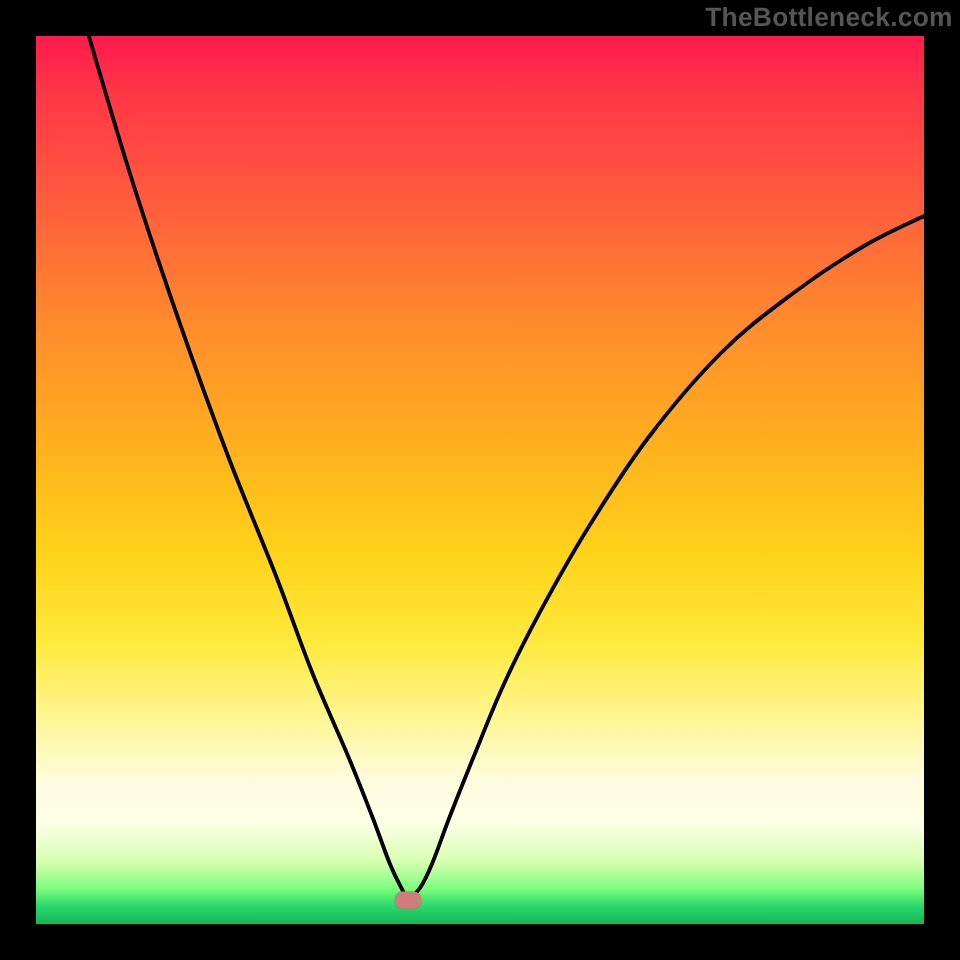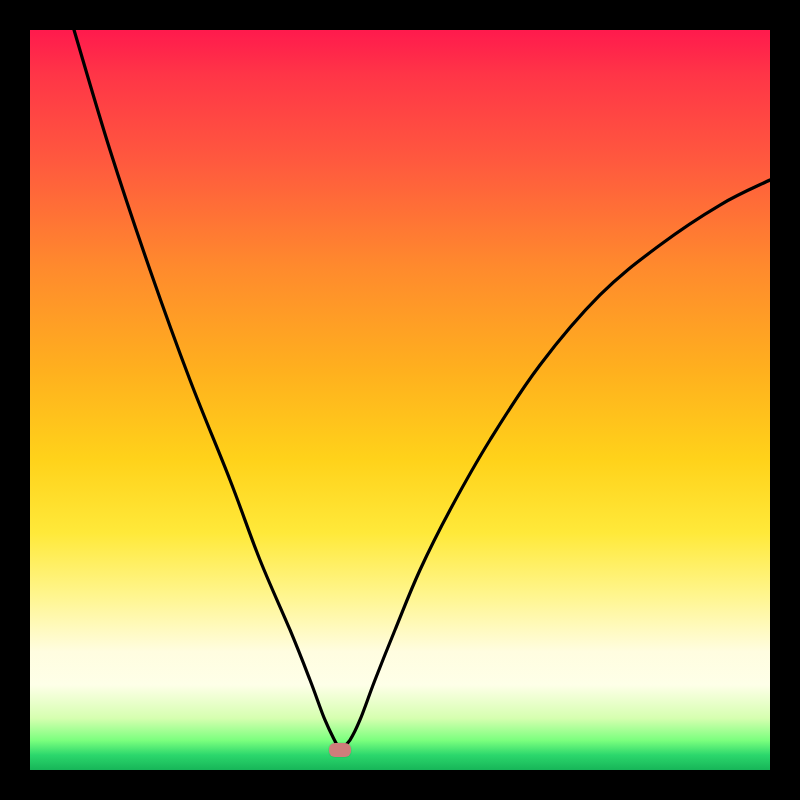--- a/index.html
+++ b/index.html
@@ -45,20 +45,21 @@
     background:#cf7d7b;
     box-shadow:0 0 0 1px rgba(0,0,0,0.05);
   }
   svg.curve{position:absolute;left:0;top:0;width:740px;height:740px;overflow:visible}
   svg.curve path{fill:none;stroke:#000;stroke-width:3.2;stroke-linecap:round;stroke-linejoin:round}
 </style>
 </head>
 <body>
 
 <div class="frame">
+  <div class="watermark">TheBottleneck.com</div>
 
   <div class="plot-area" id="plot">
     <svg class="curve" viewBox="0 0 740 740" preserveAspectRatio="none">
       <path id="left-path" d="M 44.03 0.00 C 50.50 21.61, 66.31 76.83, 79.99 120.03 C 93.67 163.22, 105.63 198.58, 120.03 239.98 C 134.43 281.38, 145.59 312.22, 159.99 350.02 C 174.39 387.82, 187.42 417.60, 200.02 449.99 C 212.62 482.39, 219.19 502.99, 229.99 529.99 C 240.79 556.99, 251.03 578.39, 260.04 599.99 C 269.04 621.60, 273.73 633.82, 280.02 650.02 C 286.30 666.21, 290.29 678.64, 294.96 689.98 C 299.64 701.31, 303.29 707.58, 305.99 712.99 C 308.69 718.40, 309.27 718.75, 309.99 720.02"></path>
       <path id="right-path" d="M 309.99 720.02 C 311.78 718.22, 316.38 715.44, 319.98 710.03 C 323.57 704.62, 325.46 700.78, 329.97 689.98 C 334.47 679.17, 338.69 666.21, 344.99 650.02 C 351.29 633.82, 356.87 619.80, 364.97 599.99 C 373.07 580.19, 380.07 561.58, 389.98 539.98 C 399.89 518.37, 407.42 503.35, 420.02 479.96 C 432.62 456.57, 443.79 436.13, 459.98 410.03 C 476.18 383.94, 490.20 361.11, 510.01 335.00 C 529.81 308.89, 548.42 286.60, 570.02 264.99 C 591.63 243.39, 608.44 231.17, 630.04 214.97 C 651.63 198.77, 670.18 186.70, 689.98 175.01 C 709.77 163.32, 731.00 154.50, 740.00 150.00"></path>
     </svg>
     <div class="marker" id="marker" style="left: 298.986px; top: 713.02px; width: 22px; height: 14px;"></div>
   </div>
 </div>
 

